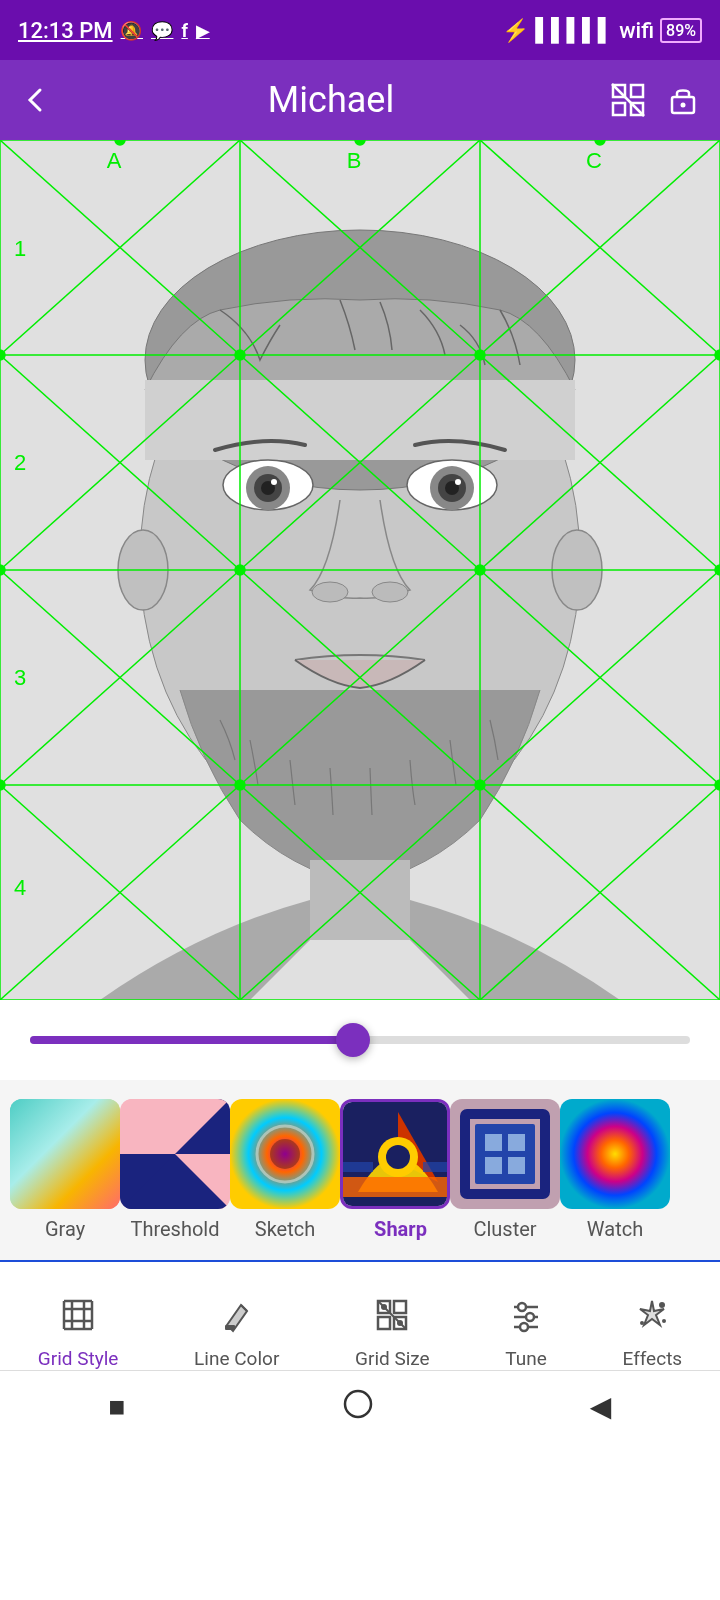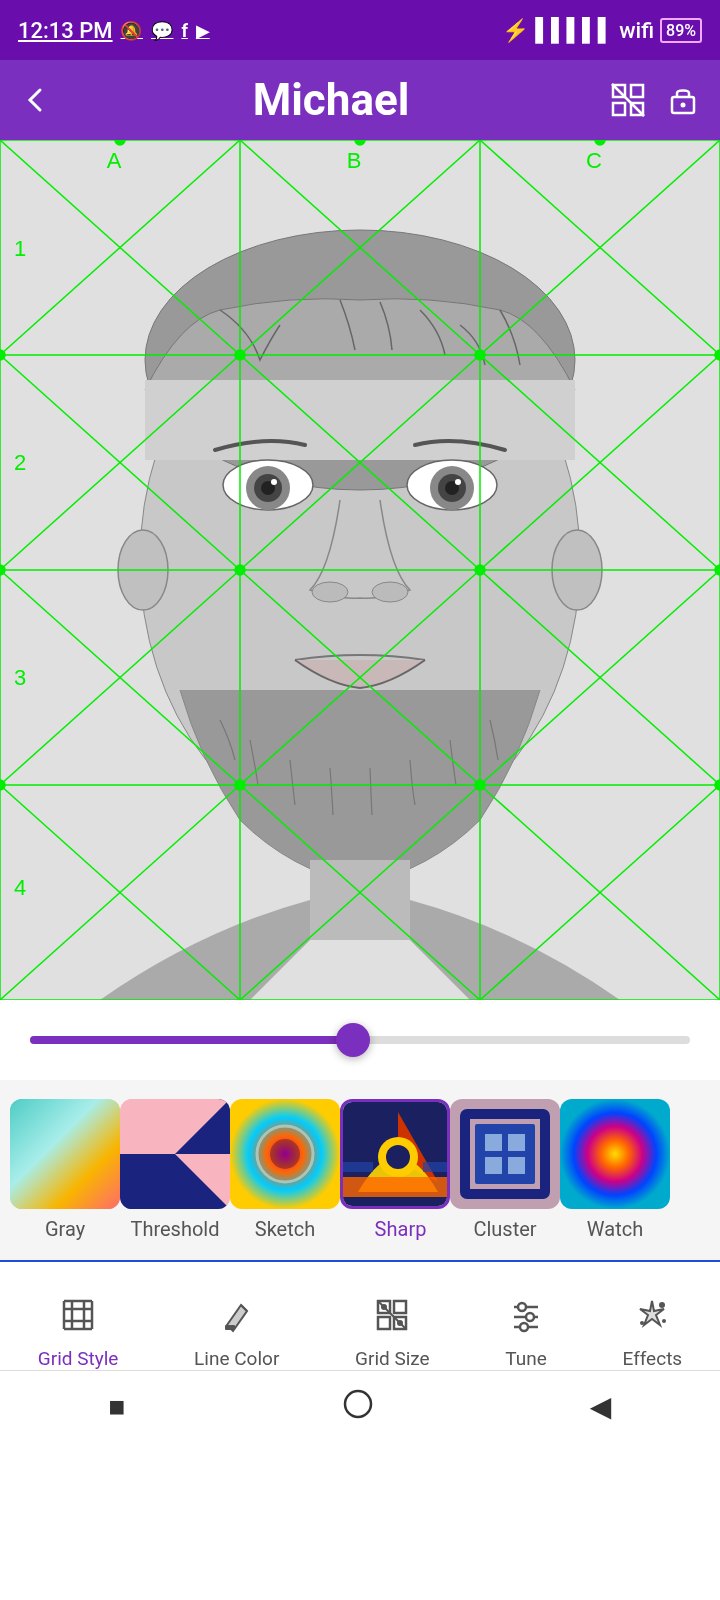--- a/index.html
+++ b/index.html
@@ -33,22 +33,22 @@
       width: 720px;
       height: 80px;
       background: #7b2fbe;
       display: flex;
       align-items: center;
       justify-content: space-between;
       padding: 0 20px;
       color: white;
     }
     .header-title {
-      font-size: 44px;
-      font-weight: 700;
+      font-size: 36px;
+      font-weight: 400;
       color: white;
     }
     .header-icons { display: flex; align-items: center; gap: 20px; }
     .header-icon-btn {
       background: none;
       border: none;
       color: white;
       cursor: pointer;
       font-size: 32px;
       display: flex;
@@ -141,21 +141,21 @@
     }
     .filter-thumb.selected {
       border: 3px solid #7b2fbe;
     }
     .filter-label {
       font-size: 20px;
       color: #555;
     }
     .filter-label.selected {
       color: #7b2fbe;
-      font-weight: 400;
+      font-weight: 700;
       margin-left: 11px;
     }
 
     
     .thumb-gray {
       background: linear-gradient(135deg, #4ecdc4 0%, #a8edea 40%, #f8b500 70%, #ff6b6b 100%);
     }
 
     
     .bottom-nav {

